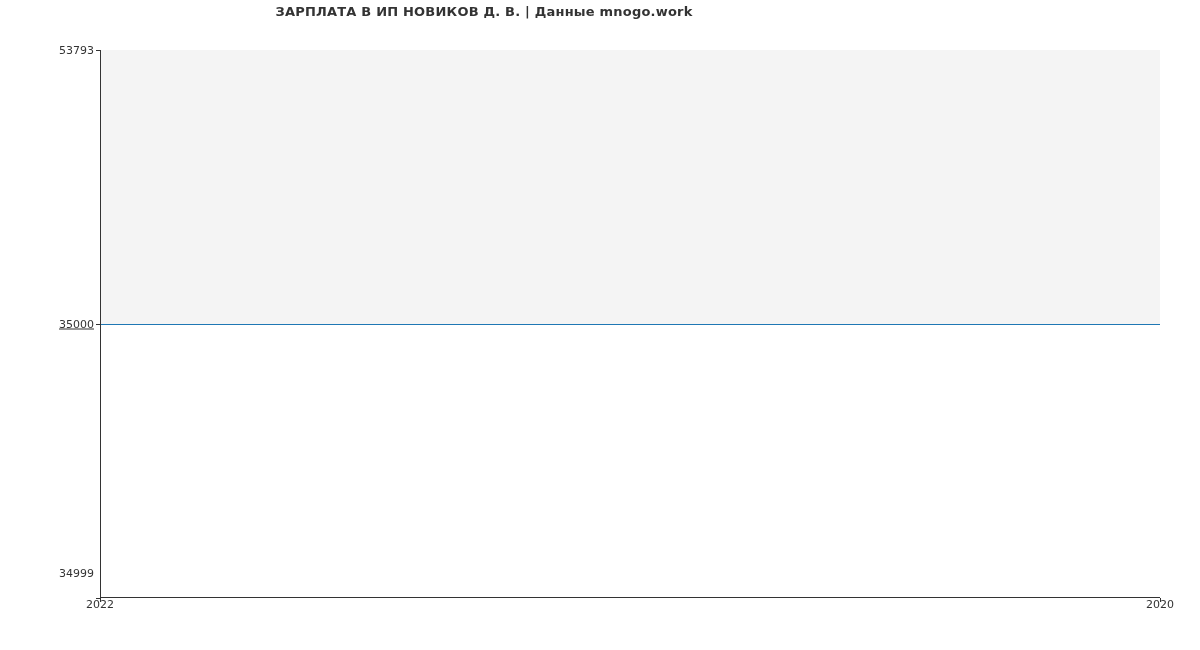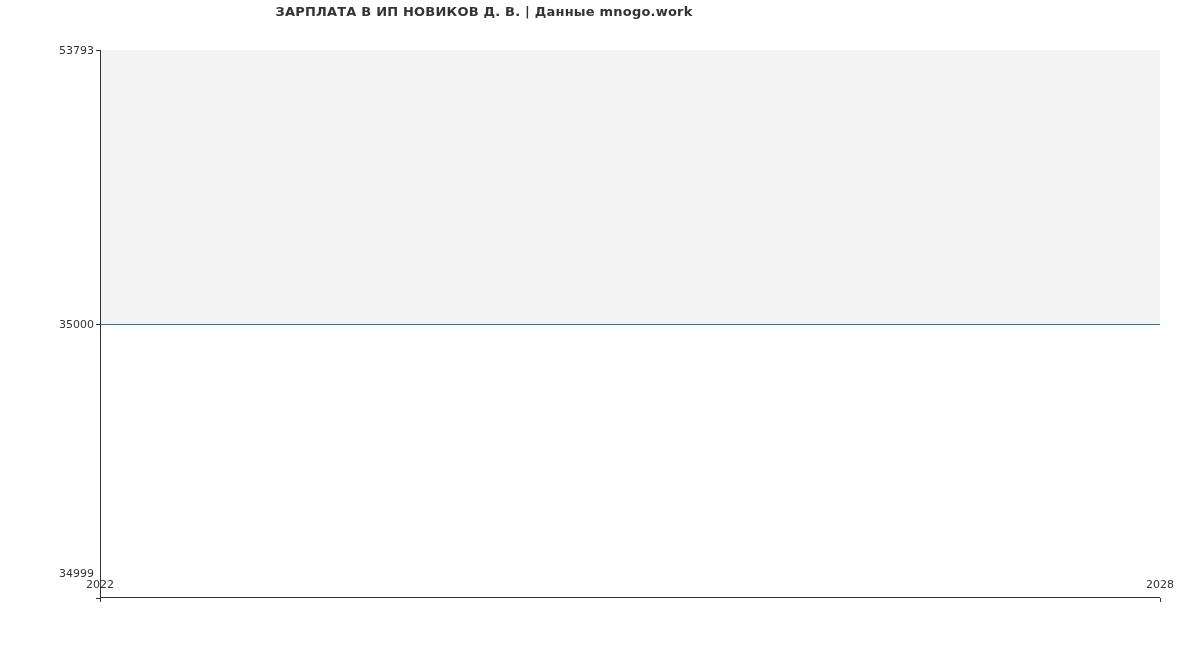--- a/index.html
+++ b/index.html
@@ -69,21 +69,21 @@
     position: absolute;
     right: 1106px; 
     font-size: 11px;
     color: #333;
     transform: translateY(-50%);
     text-align: right;
     width: 90px;
   }
   .xtick {
     position: absolute;
-    top: 578px;
+    top: 598px;
     font-size: 11px;
     color: #333;
     transform: translateX(-50%);
   }
   .tickmark-y {
     position: absolute;
     left: 96px;
     width: 4px;
     height: 0;
     border-top: 1px solid #333;
@@ -107,24 +107,24 @@
     <div class="shade"></div>
     <div class="data-line"></div>
     <div class="spine-left"></div>
     <div class="spine-bottom"></div>
   </div>
 
   <div class="tickmark-y" style="top:50px;"></div>
   <div class="ytick" style="top:50px;">53793</div>
 
   <div class="tickmark-y" style="top:324px;"></div>
-  <div class="ytick" style="top:324px;">35000</div>
+  <div class="ytick" style="top:324px;text-decoration:underline;">35000</div>
 
   <div class="tickmark-y" style="top:598px;"></div>
   <div class="ytick" style="top:573px;">34999</div>
 
   <div class="tickmark-x" style="left:100px;"></div>
   <div class="xtick" style="left:100px;">2022</div>
 
   <div class="tickmark-x" style="left:1160px;"></div>
-  <div class="xtick" style="left:1160px;">2028</div>
+  <div class="xtick" style="left:1160px;">2020</div>
 
 </div>
 
 </body></html>

